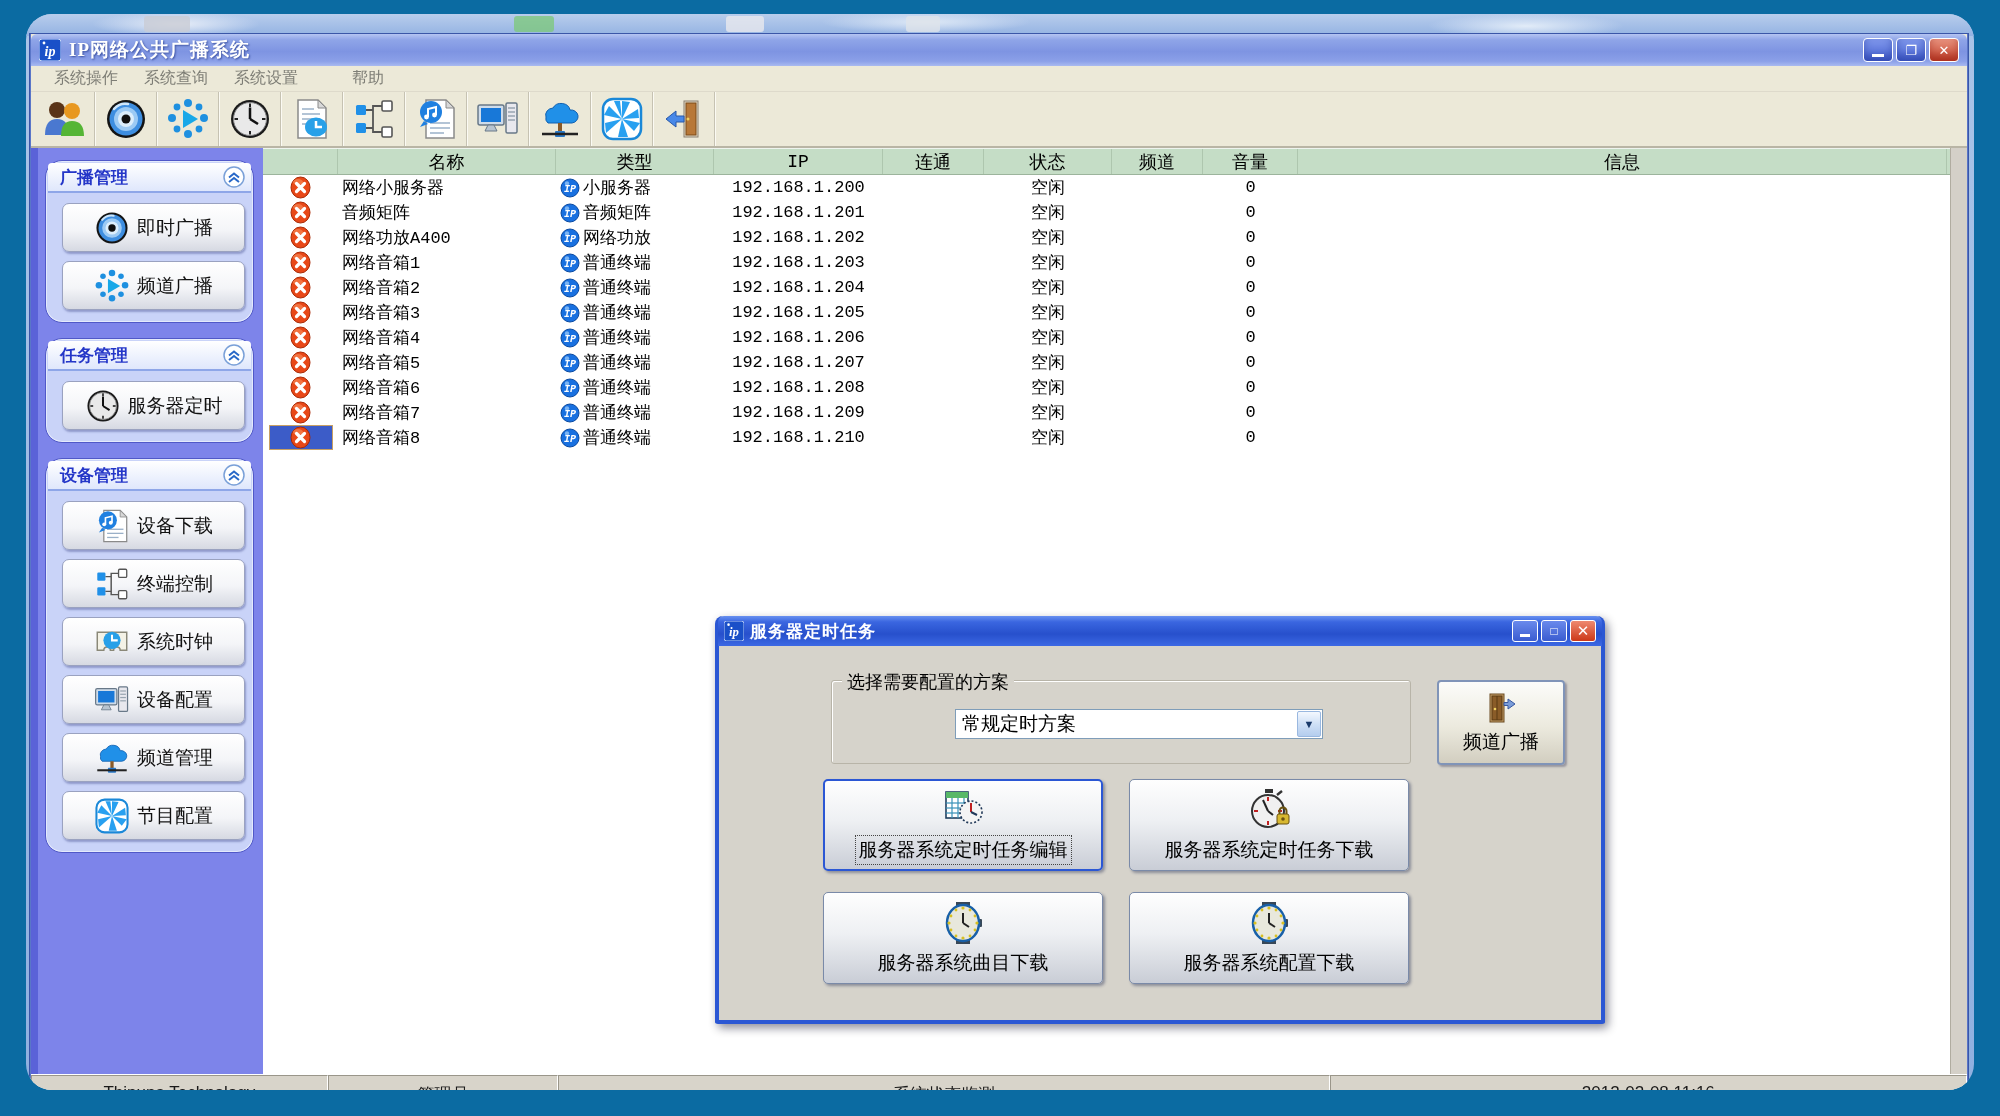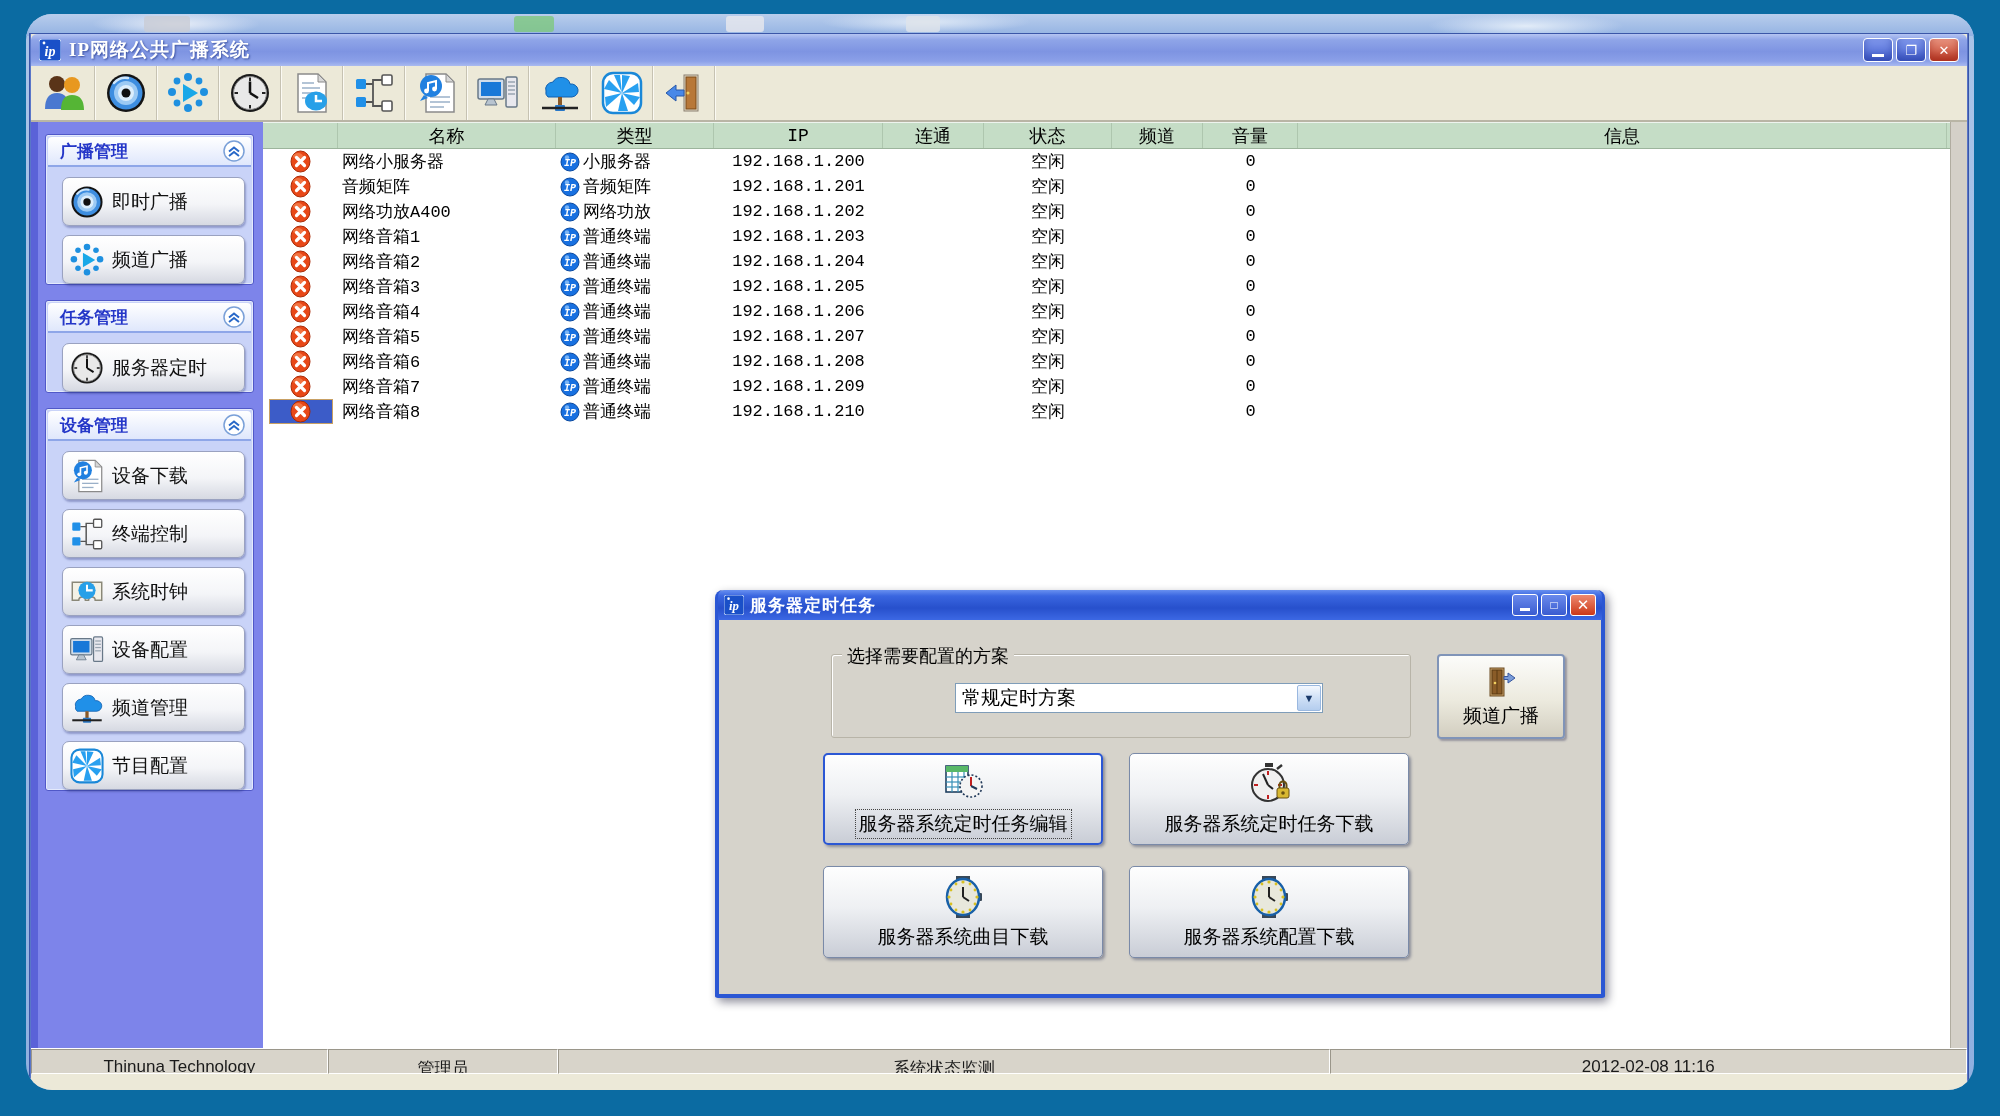--- a/index.html
+++ b/index.html
@@ -54,31 +54,31 @@
   .tool-btn { width:62px; display:flex; align-items:center; justify-content:center;
     border-right:1px solid #c6c2b2; box-shadow:1px 0 0 #fbfaf3; }
   .tool-btn .ic { width:44px; height:44px; }
 
   
   #content { display:flex; height:926px; }
 
   
   #sidebar { width:232px; background:#7d84ea; border-left:7px solid #5a62d8;
     padding:12px 9px 0 7px; display:flex; flex-direction:column; gap:15px; }
-  .panel { background:#c9d3f8; border:1px solid #5058c8; border-radius:3px;
-    box-shadow:inset 0 0 0 1px #e4eafc; }
+  .panel { background:#c9d3f8; border:1px solid #5058c8; border-radius:17px;
+    padding-bottom:12px; box-shadow:inset 0 0 0 1px #e4eafc; }
   .panel-header { height:30px; margin:2px; border-radius:4px 4px 0 0;
     background:linear-gradient(180deg,#ffffff,#dfe7fc);
     border-bottom:2px solid #8ea6e8; display:flex; align-items:center; padding:0 6px 0 12px; }
   .panel-title { color:#2436c8; font-size:17px; font-weight:bold; }
   .collapse-btn { margin-left:auto; width:22px; height:22px; }
   .side-items { display:flex; flex-direction:column; gap:9px; margin:10px 8px 0 16px; }
   .side-btn { height:49px; background:linear-gradient(180deg,#ffffff 0%,#f4f5f8 55%,#d6d9e2 100%);
     border:1px solid #9aa2c0; border-radius:7px; box-shadow:1px 2px 2px rgba(40,50,120,.35);
-    display:flex; align-items:center; padding:0 6px; gap:7px; }
+    display:flex; align-items:center; padding:0 6px; gap:7px;justify-content:center; }
   .side-btn .ic { width:36px; height:36px; flex:0 0 36px; }
   .side-btn .lbl { font-size:19px; color:#111; white-space:nowrap; }
 
   
   #main { flex:1; background:#d4d0c8; position:relative; }
   #device-table { position:absolute; left:0; top:0; width:1688px; height:926px; background:#fff;
     border-right:1px solid #b0aca0; }
   #table-header { display:flex; height:27px; background:#c5ddc6;
     border-top:1px solid #eef4ee; border-bottom:1px solid #9cb49c; }
   .hcell { font-size:18px; color:#000; display:flex; align-items:center; justify-content:center;
@@ -173,20 +173,26 @@
           </div>
         <div class="win-btn">
             <span>❐</span>
           </div>
         <div class="win-btn close">
             <span>✕</span>
           </div>
       </div>
     </div>
 
+    <div id="menubar">
+        <div class="menu-item"><span>系统操作</span></div>
+        <div class="menu-item"><span>系统查询</span></div>
+        <div class="menu-item"><span>系统设置</span></div>
+        <div class="menu-item gap"><span>帮助</span></div>
+      </div>
 
     <div id="toolbar">
         <div class="tool-btn">
           <div class="ic">
             <svg viewBox="0 0 44 44">
               <circle cx="15" cy="13" r="8" fill="#5a3418"></circle>
               <path d="M3 38 q0 -16 12 -16 q12 0 12 16 z" fill="#4a78d0"></path>
               <circle cx="30" cy="14" r="8" fill="#e89820"></circle>
               <path d="M19 39 q0 -15 11 -15 q12 0 12 15 z" fill="#55b535"></path>
             </svg>

